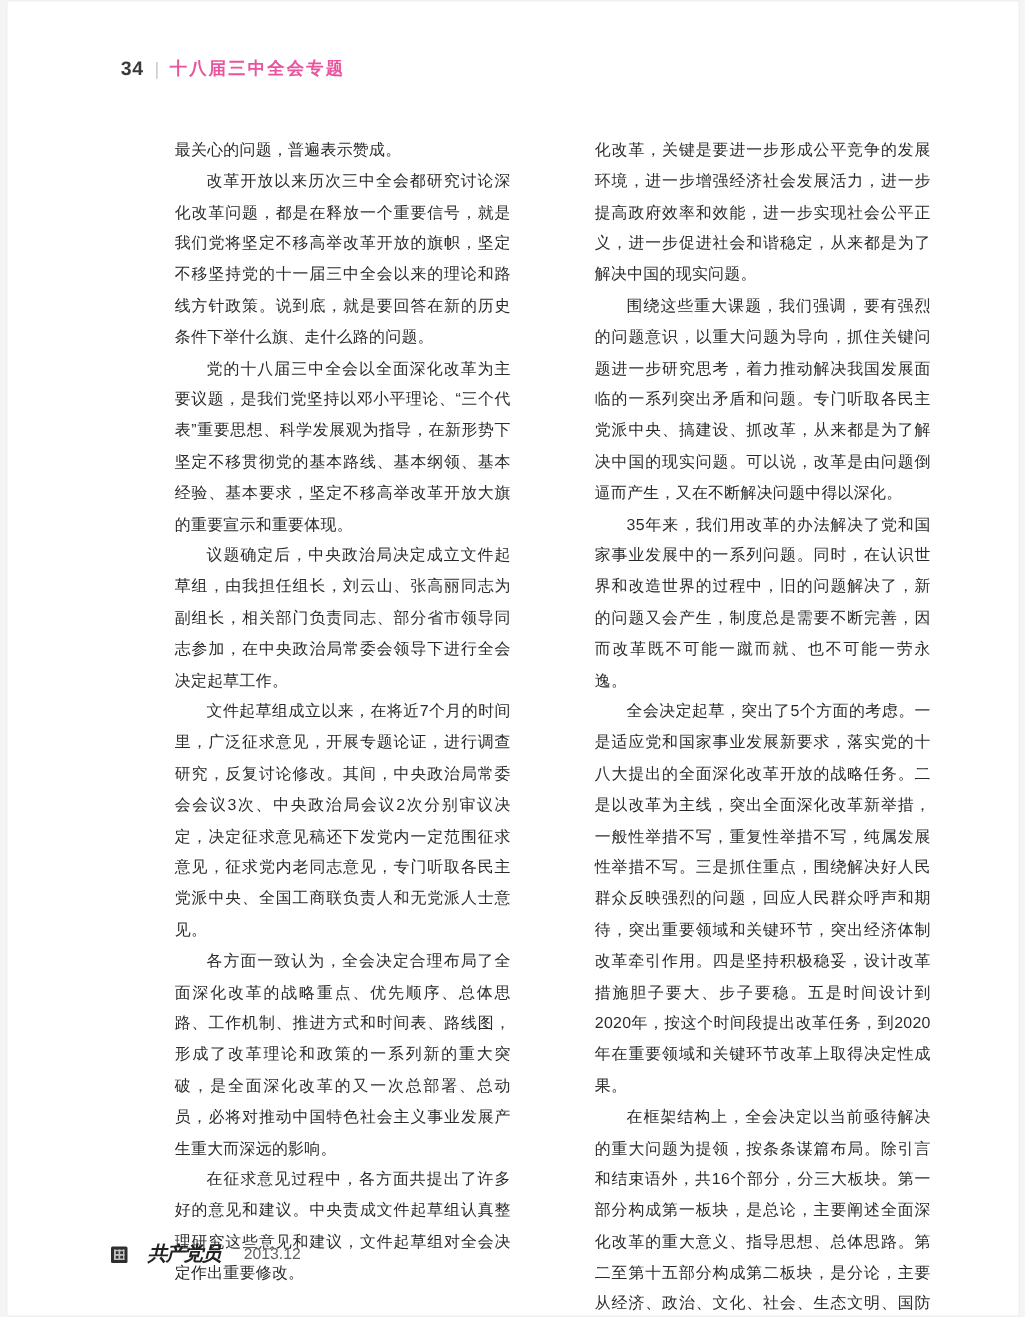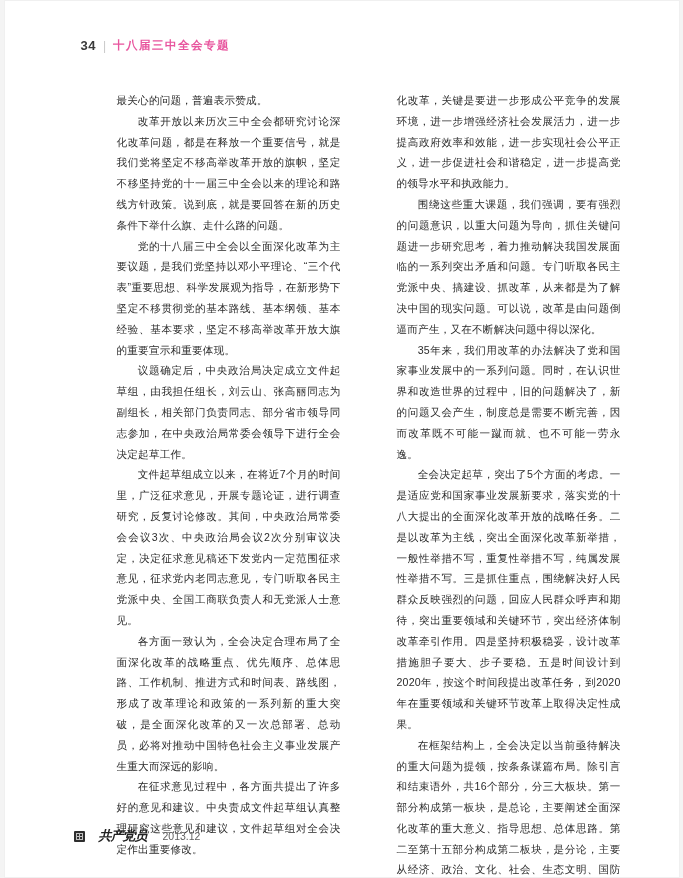--- a/index.html
+++ b/index.html
@@ -113,21 +113,21 @@
       <p>改革开放以来历次三中全会都研究讨论深化改革问题，都是在释放一个重要信号，就是我们党将坚定不移高举改革开放的旗帜，坚定不移坚持党的十一届三中全会以来的理论和路线方针政策。说到底，就是要回答在新的历史条件下举什么旗、走什么路的问题。</p>
       <p>党的十八届三中全会以全面深化改革为主要议题，是我们党坚持以邓小平理论、“三个代表”重要思想、科学发展观为指导，在新形势下坚定不移贯彻党的基本路线、基本纲领、基本经验、基本要求，坚定不移高举改革开放大旗的重要宣示和重要体现。</p>
       <p>议题确定后，中央政治局决定成立文件起草组，由我担任组长，刘云山、张高丽同志为副组长，相关部门负责同志、部分省市领导同志参加，在中央政治局常委会领导下进行全会决定起草工作。</p>
       <p>文件起草组成立以来，在将近7个月的时间里，广泛征求意见，开展专题论证，进行调查研究，反复讨论修改。其间，中央政治局常委会会议3次、中央政治局会议2次分别审议决定，决定征求意见稿还下发党内一定范围征求意见，征求党内老同志意见，专门听取各民主党派中央、全国工商联负责人和无党派人士意见。</p>
       <p>各方面一致认为，全会决定合理布局了全面深化改革的战略重点、优先顺序、总体思路、工作机制、推进方式和时间表、路线图，形成了改革理论和政策的一系列新的重大突破，是全面深化改革的又一次总部署、总动员，必将对推动中国特色社会主义事业发展产生重大而深远的影响。</p>
       <p>在征求意见过程中，各方面共提出了许多好的意见和建议。中央责成文件起草组认真整理研究这些意见和建议，文件起草组对全会决定作出重要修改。</p>
 
     </div>
 
     <div class="col">
-      <p class="no-indent">化改革，关键是要进一步形成公平竞争的发展环境，进一步增强经济社会发展活力，进一步提高政府效率和效能，进一步实现社会公平正义，进一步促进社会和谐稳定，进一步提高党的领导水平和执政能力。</p>
+      <p class="no-indent">化改革，关键是要进一步形成公平竞争的发展环境，进一步增强经济社会发展活力，进一步提高政府效率和效能，进一步实现社会公平正义，进一步促进社会和谐稳定，从来都是为了解决中国的现实问题。</p>
       <p>围绕这些重大课题，我们强调，要有强烈的问题意识，以重大问题为导向，抓住关键问题进一步研究思考，着力推动解决我国发展面临的一系列突出矛盾和问题。专门听取各民主党派中央、搞建设、抓改革，从来都是为了解决中国的现实问题。可以说，改革是由问题倒逼而产生，又在不断解决问题中得以深化。</p>
       <p>35年来，我们用改革的办法解决了党和国家事业发展中的一系列问题。同时，在认识世界和改造世界的过程中，旧的问题解决了，新的问题又会产生，制度总是需要不断完善，因而改革既不可能一蹴而就、也不可能一劳永逸。</p>
       <p>全会决定起草，突出了5个方面的考虑。一是适应党和国家事业发展新要求，落实党的十八大提出的全面深化改革开放的战略任务。二是以改革为主线，突出全面深化改革新举措，一般性举措不写，重复性举措不写，纯属发展性举措不写。三是抓住重点，围绕解决好人民群众反映强烈的问题，回应人民群众呼声和期待，突出重要领域和关键环节，突出经济体制改革牵引作用。四是坚持积极稳妥，设计改革措施胆子要大、步子要稳。五是时间设计到2020年，按这个时间段提出改革任务，到2020年在重要领域和关键环节改革上取得决定性成果。</p>
       <p>在框架结构上，全会决定以当前亟待解决的重大问题为提领，按条条谋篇布局。除引言和结束语外，共16个部分，分三大板块。第一部分构成第一板块，是总论，主要阐述全面深化改革的重大意义、指导思想、总体思路。第二至第十五部分构成第二板块，是分论，主要从经济、政治、文化、社会、生态文明、国防和军队6个方面，具体部署全面深化改革的主要任务和重大举措。其中，经济方面开6条(第二至第七部分)，政治方面开3条(第八至第十部分)，文化方面开1条(第十一部分)，社会方面开2条(第十二至第十三部分)，生态方面开1条(第十四部分)，国防和军队方面开1条(第十五部分)。第十六部分构成第三板块，讲组织领导，主要阐述加强和改善党对全面深化改革的领导。</p>
 
     </div>
 
   </div>
 
   <div class="footer">

